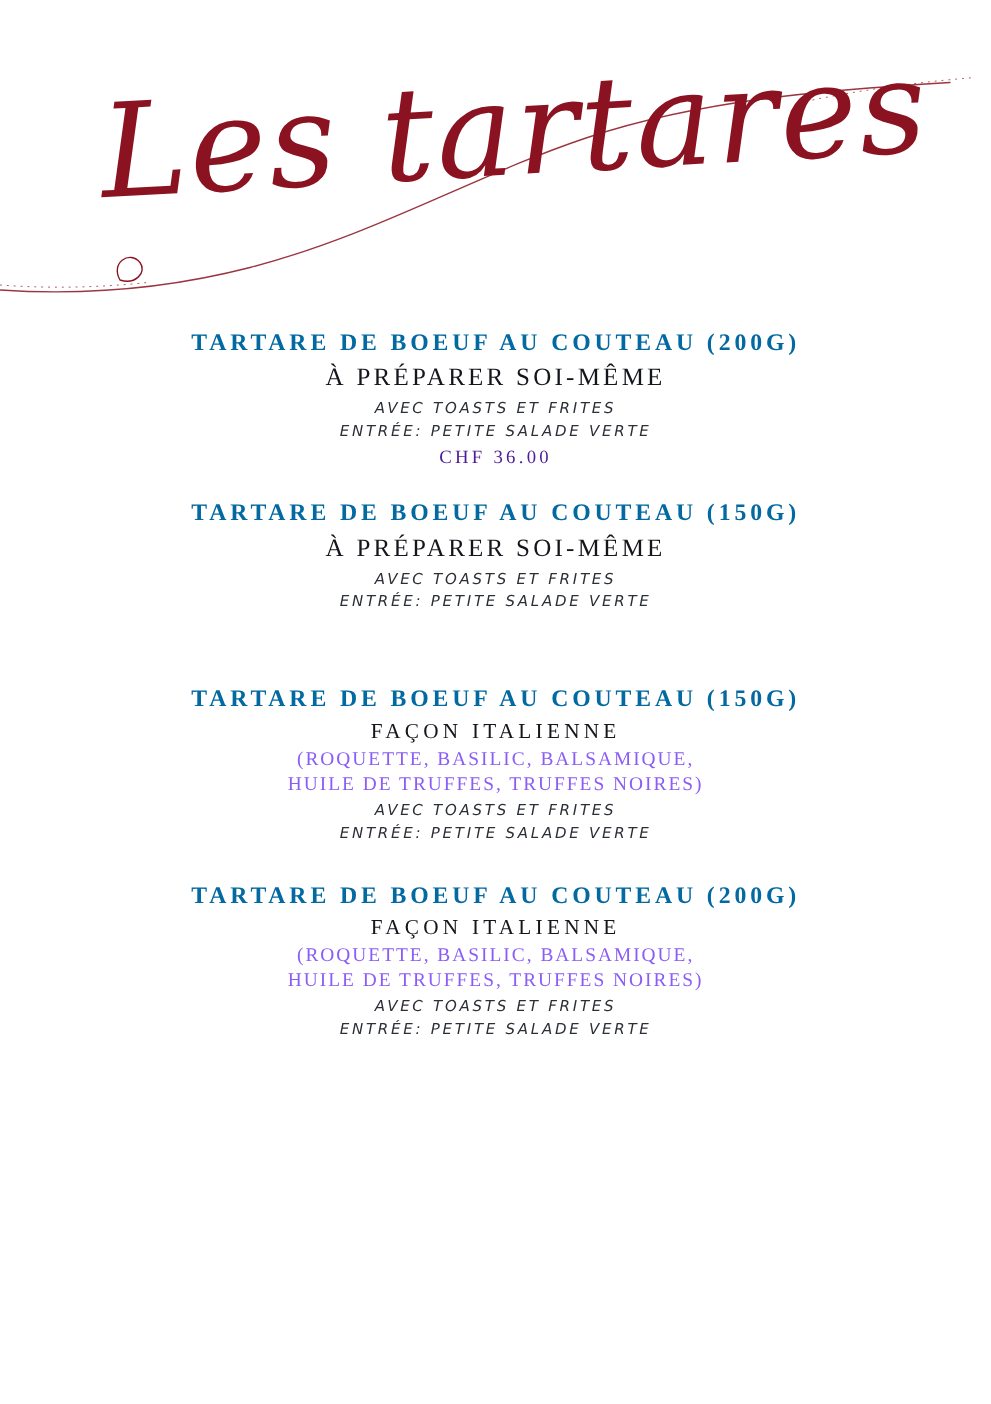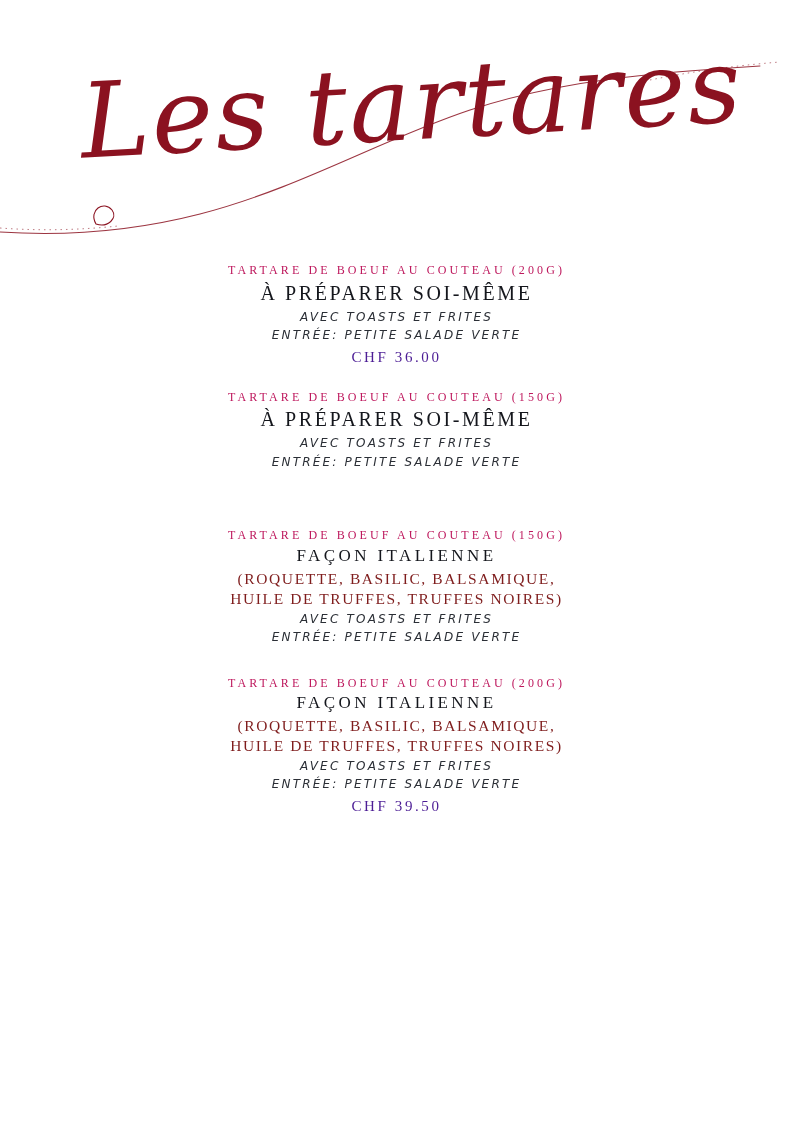--- a/index.html
+++ b/index.html
@@ -61,26 +61,27 @@
     width: 793px;
     text-align: center;
   }
 
   .item {
     margin: 0 0 0 0;
   }
 
   .item-name {
     font-family: "Liberation Serif", serif;
-    font-size: 12px;
+    font-size: 19px;
     letter-spacing: 3.1px;
     text-transform: uppercase;
-    color: #be185d;
+    color: #0369a1;
     line-height: 1.38;
     white-space: nowrap;
+    font-weight: bold;
   }
 
   .item-sub {
     font-family: "Liberation Serif", serif;
     font-size: 20px;
     letter-spacing: 2.6px;
     text-transform: uppercase;
     color: #14161c;
     line-height: 1.45;
   }
@@ -88,21 +89,21 @@
   .item-sub.big {
     font-size: 17px;
     letter-spacing: 3.4px;
   }
 
   .item-paren {
     font-family: "Liberation Serif", serif;
     font-size: 15.5px;
     letter-spacing: 1.6px;
     text-transform: uppercase;
-    color: #7f1d1d;
+    color: #8b5cf6;
     line-height: 1.32;
   }
 
   .item-desc {
     font-family: "DejaVu Sans", sans-serif;
     font-style: italic;
     font-size: 12px;
     letter-spacing: 2.2px;
     text-transform: uppercase;
     color: #2b2f36;
@@ -173,21 +174,20 @@
 
     <div class="sp-3"></div>
 
     <div class="item">
       <div class="item-name">TARTARE DE BOEUF AU COUTEAU (200G)</div>
       <div class="item-sub big">FAÇON ITALIENNE</div>
       <div class="item-paren">(ROQUETTE, BASILIC, BALSAMIQUE,</div>
       <div class="item-paren">HUILE DE TRUFFES, TRUFFES NOIRES)</div>
       <div class="item-desc">AVEC TOASTS ET FRITES</div>
       <div class="item-desc">ENTRÉE: PETITE SALADE VERTE</div>
-      <div class="item-price">CHF 39.50</div>
     </div>
 
     <div class="sp-4"></div>
 
     <div class="supplement">
     </div>
 
   </div>
 </div>
 

